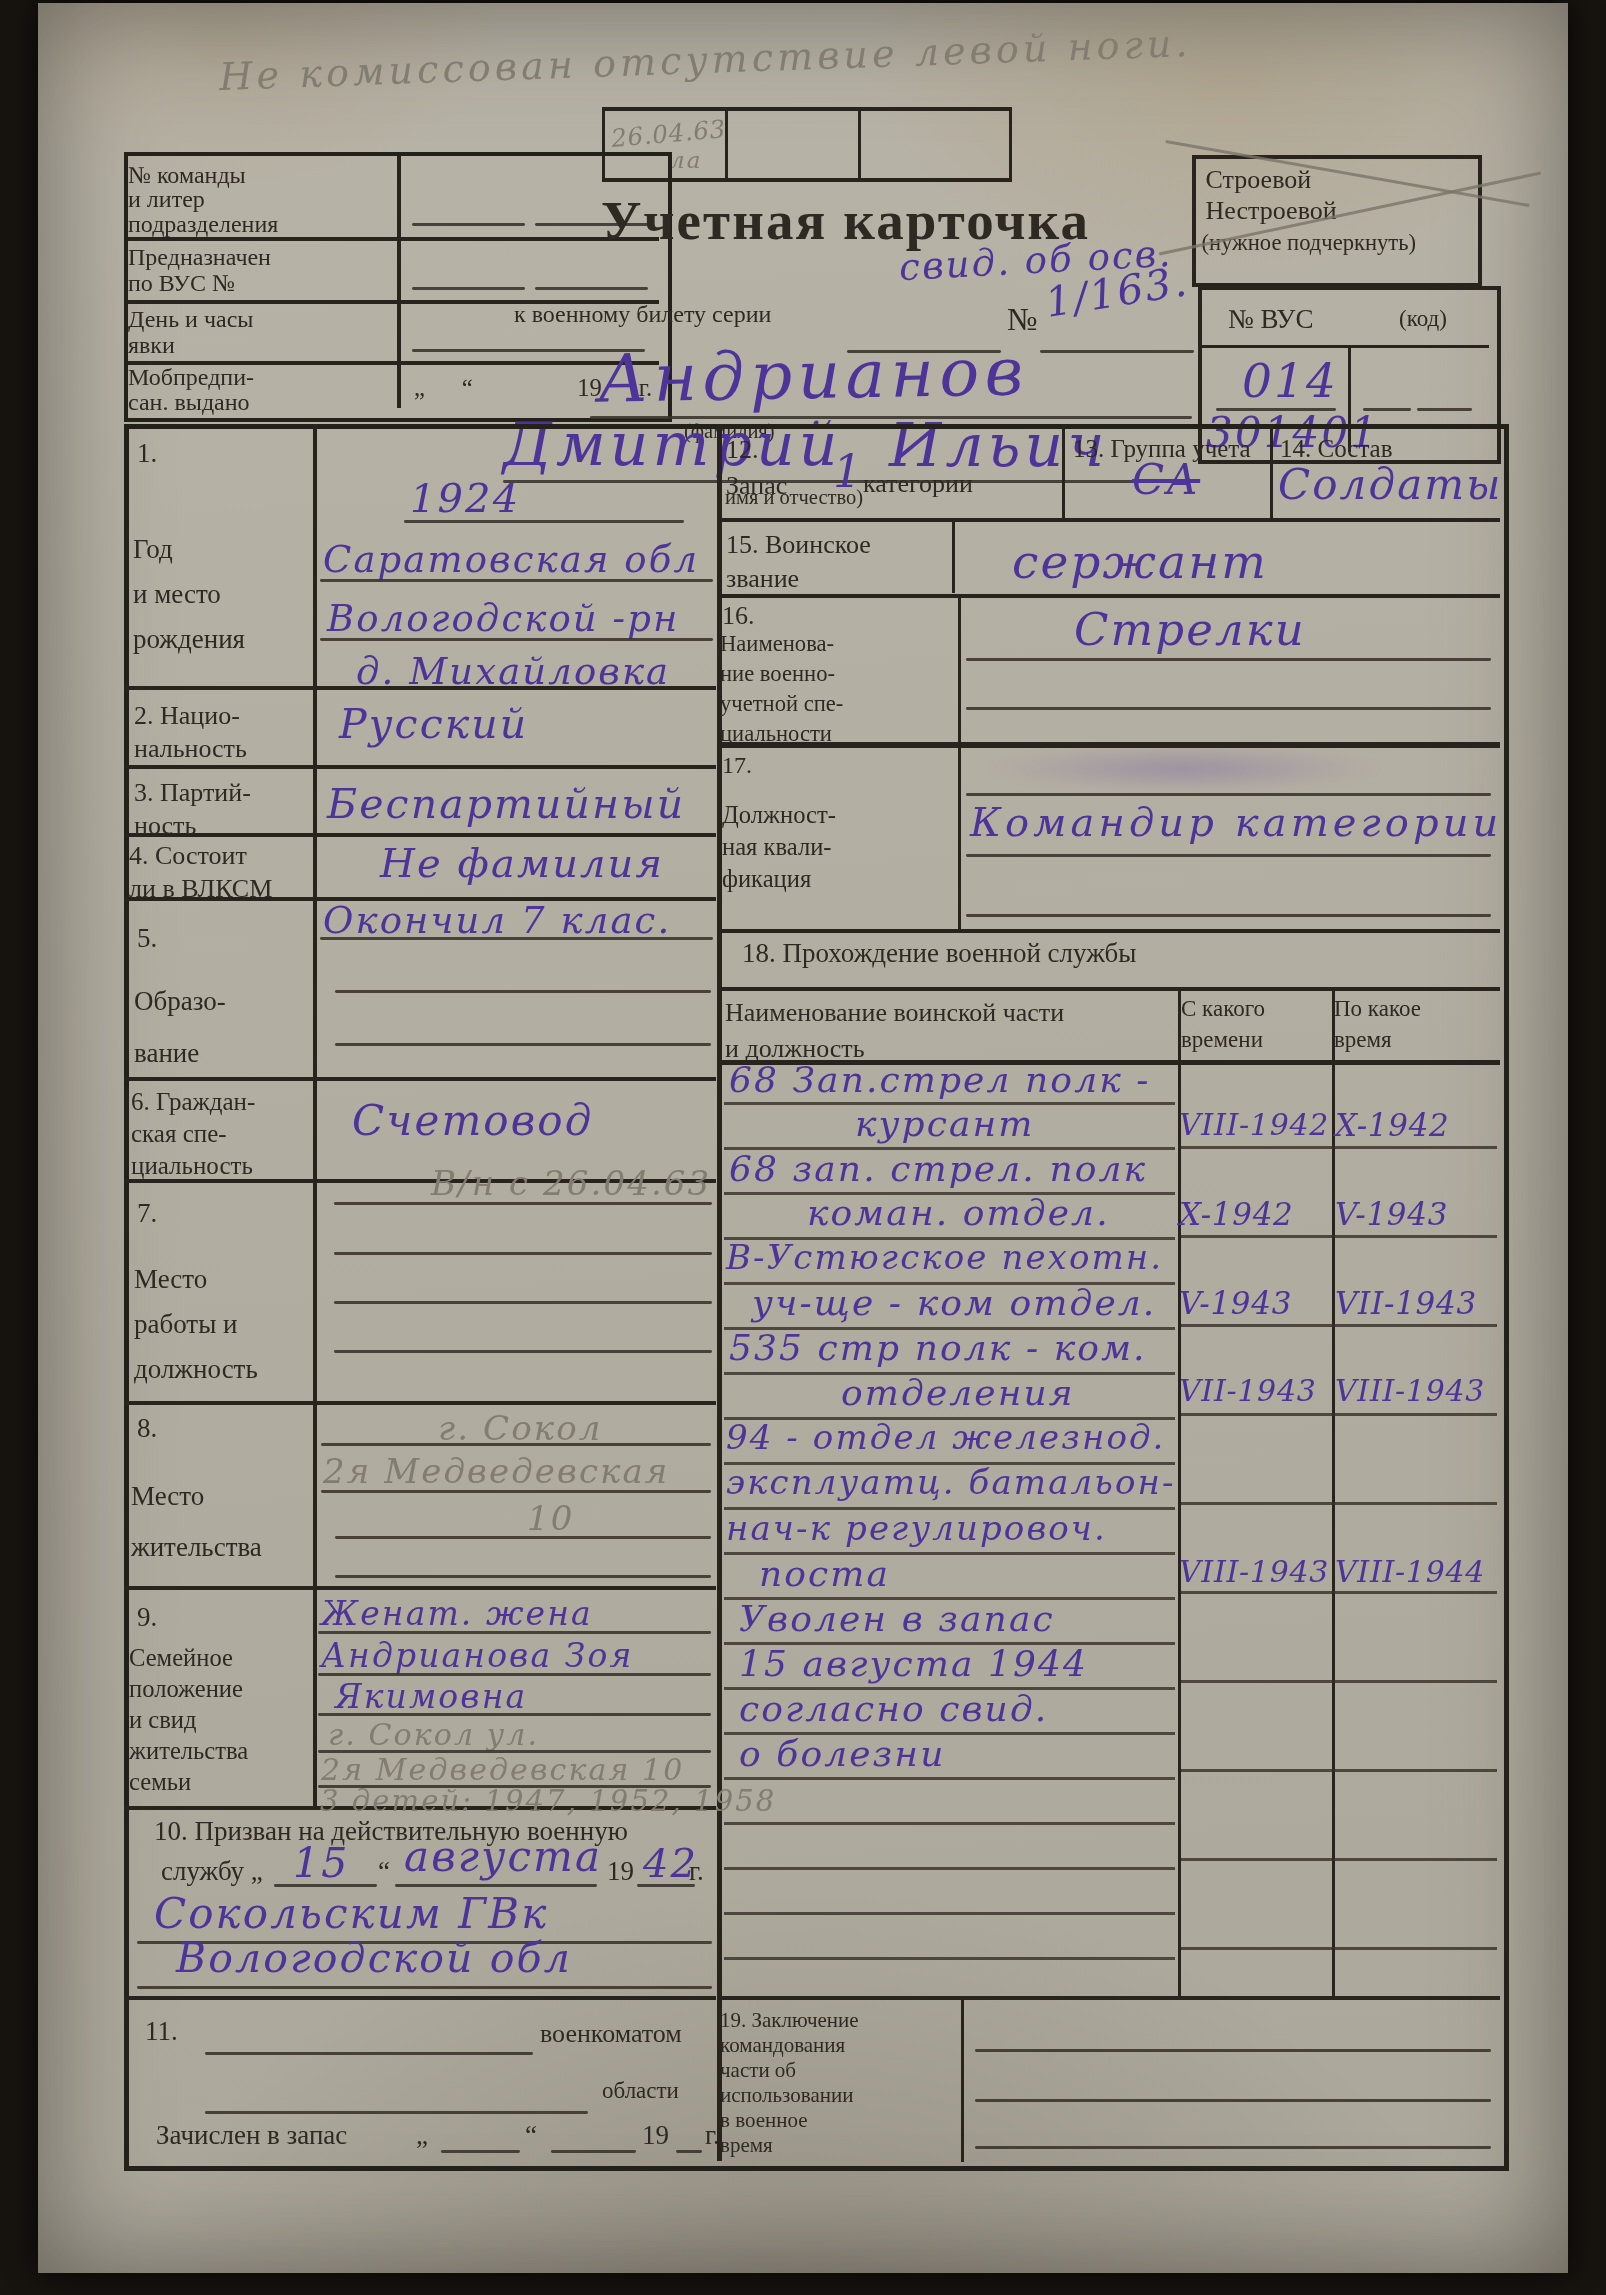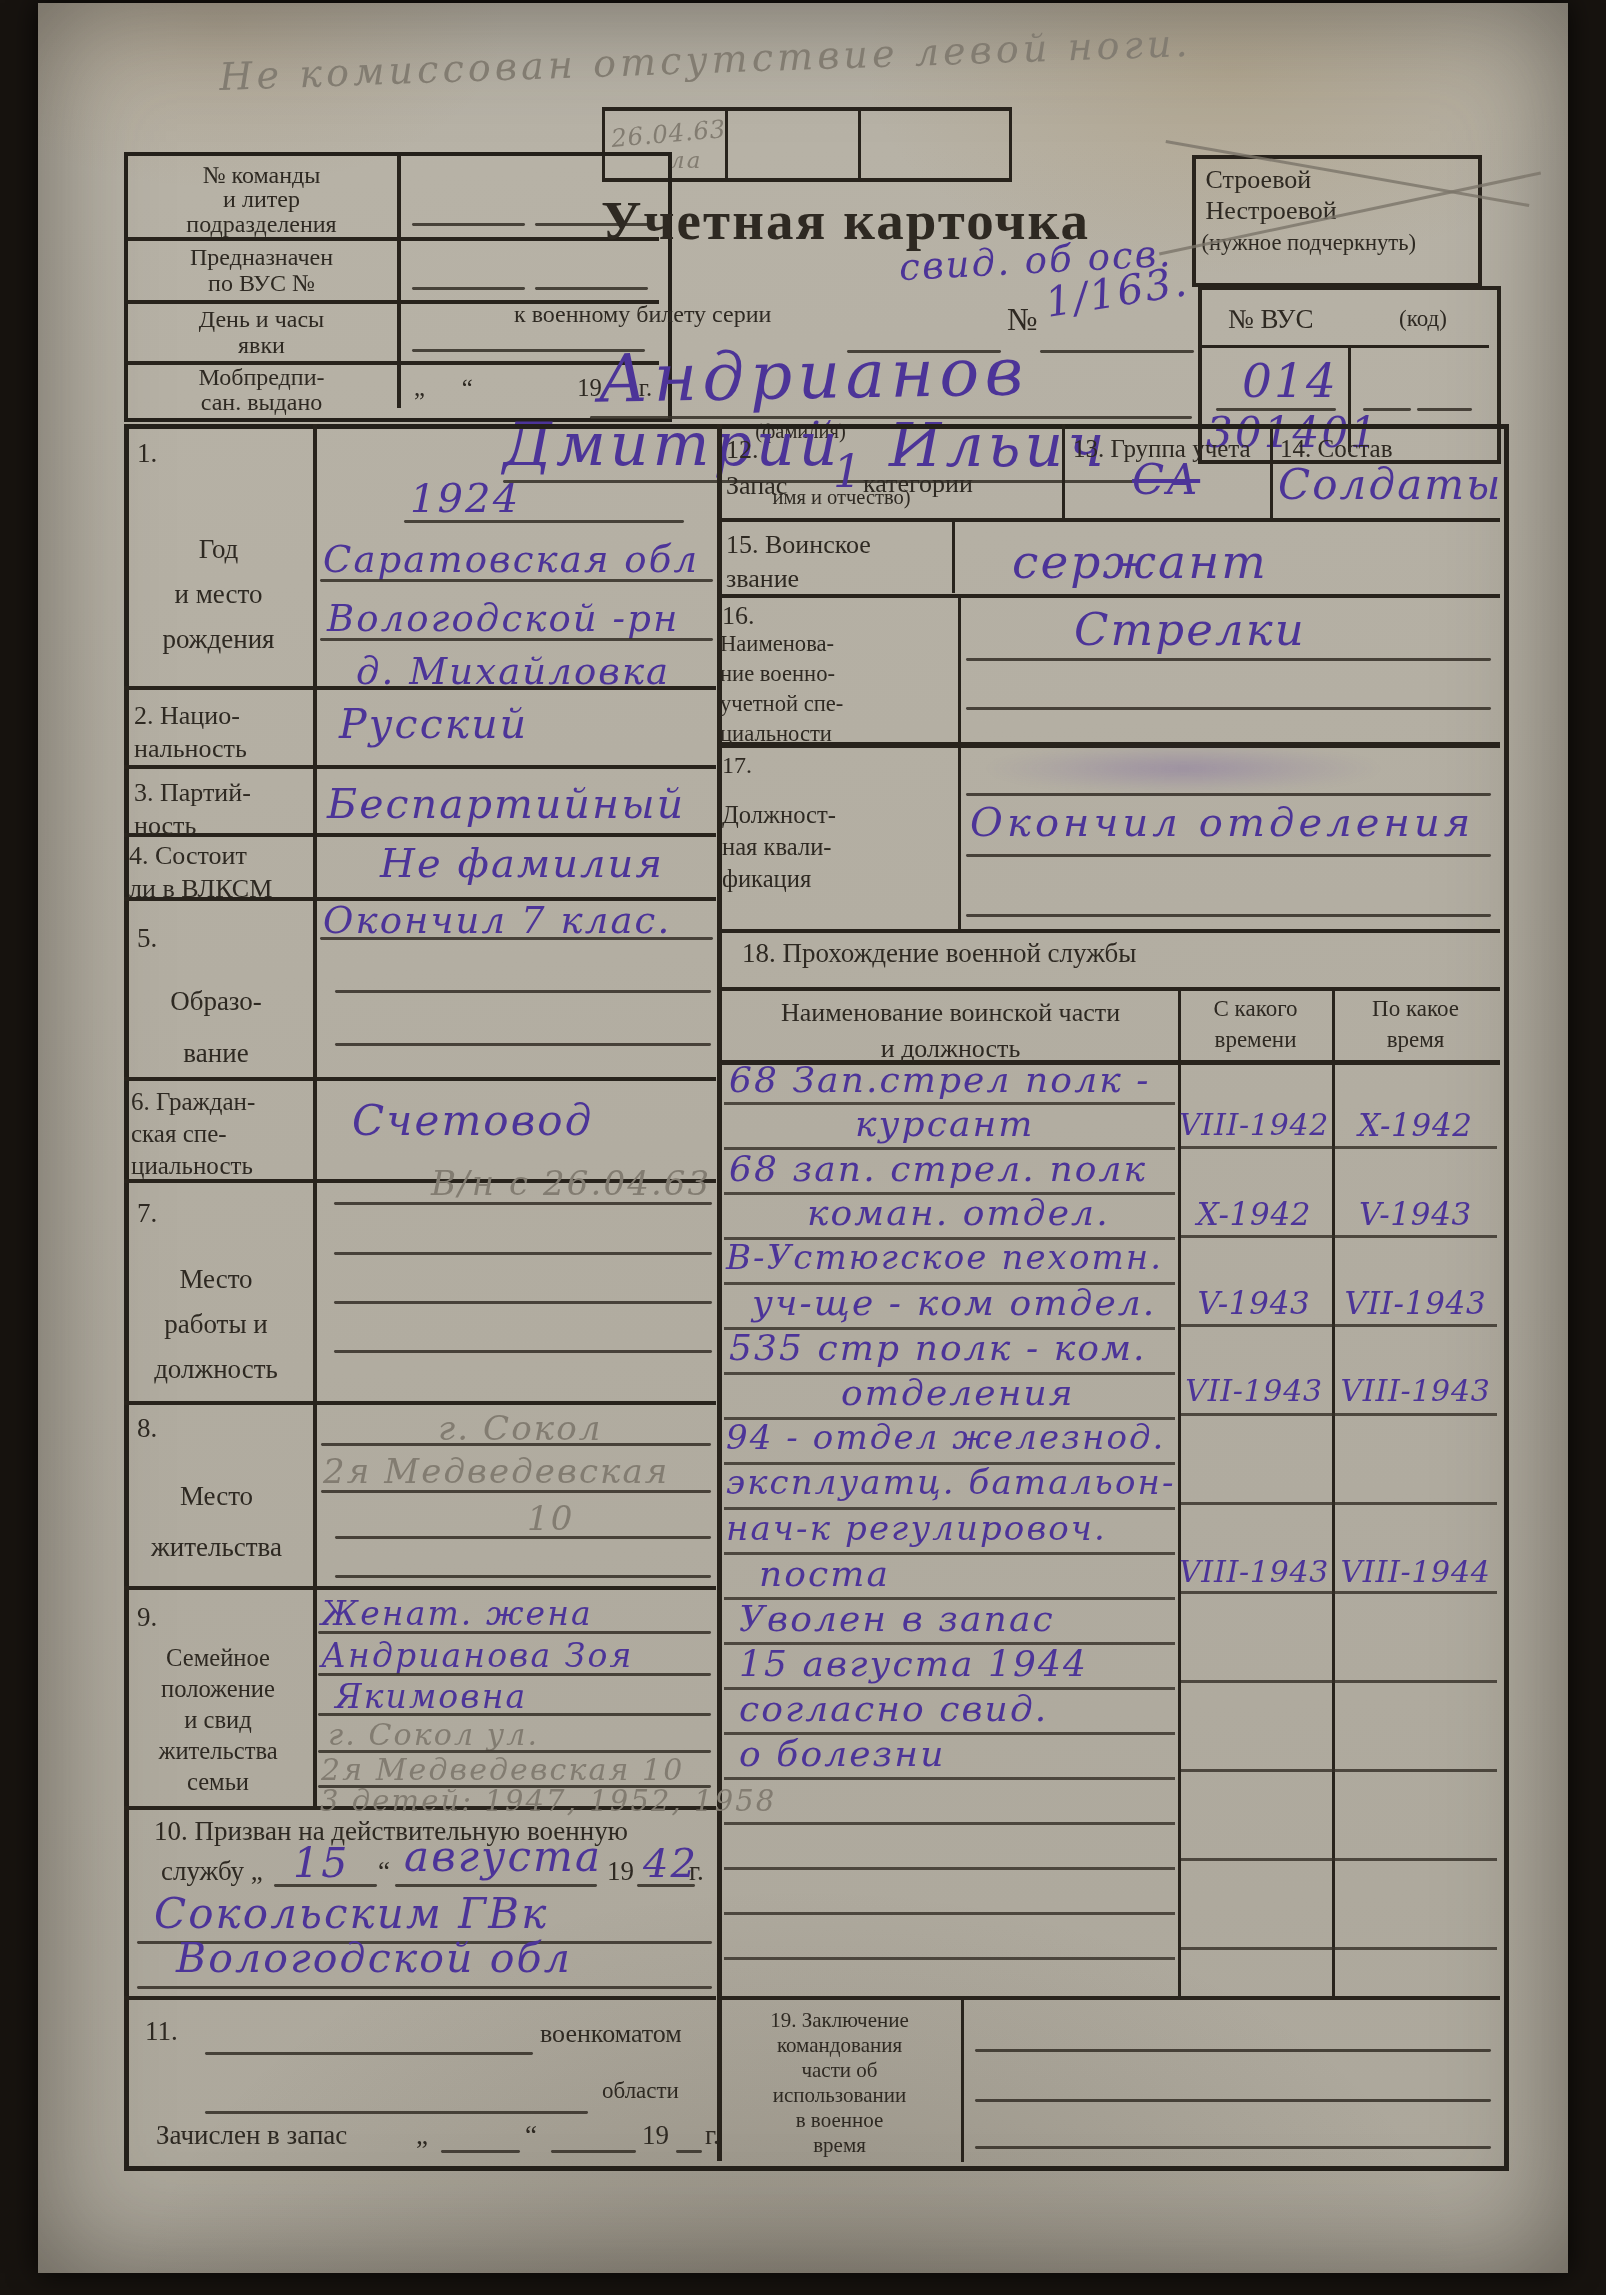--- a/index.html
+++ b/index.html
@@ -16,21 +16,21 @@
       radial-gradient(479px 274px at 12% 1%, rgba(140,100,45,.13), transparent 60%),
       radial-gradient(958px 616px at 50% 102%, rgba(60,52,40,.20), transparent 70%),
       linear-gradient(176deg,#b8b3a7,#aca79b);
     box-shadow: inset 0 0 116px rgba(42,37,30,.55), 0 0 27px rgba(0,0,0,.8);
   }
   .p{font-family:"Liberation Serif",serif;color:#2e2922}
   .ink{font-family:"DejaVu Serif",serif;font-style:italic;color:#4c3498;letter-spacing:2.1px}
   .pen{font-family:"DejaVu Serif",serif;font-style:italic;color:#827c71;letter-spacing:2.1px}
   .pre{white-space:pre-line}
   .prez{white-space:pre}
-  .ctr{text-align:center}
+  .ctr{}
   .rule{background:#38322a;height:2.7px;border-radius:1.4px;opacity:.88}
   .hl{background:#28231c}
   .vl{background:#28231c}
   .namecol-rules{
     background:repeating-linear-gradient(180deg, transparent 0 42px, rgba(52,46,38,.8) 42px 45px);
   }
   .datecol-rules{
     background:repeating-linear-gradient(180deg, transparent 0 86px, rgba(52,46,38,.8) 86px 89px);
   }
   .smear{
@@ -268,21 +268,21 @@
 <div class="abs ink" style="left:1074px;top:603px;font-size:45px">Стрелки</div>
 <div class="abs rule" style="left:966px;top:658px;width:525px"></div>
 <div class="abs rule" style="left:966px;top:707px;width:525px"></div>
 
 <div class="abs p" style="left:722px;top:752px;font-size:24px">17.</div>
 <div class="abs p pre" style="left:722px;top:799px;font-size:24.6px;line-height:32px">Должност-
 ная квали-
 фикация</div>
 <div class="abs smear" style="left:985px;top:744px;width:397px;height:49px"></div>
 <div class="abs rule" style="left:966px;top:793px;width:525px"></div>
-<div class="abs ink" style="left:970px;top:799px;font-size:40px;letter-spacing:4.1px">Окончил отделения</div>
+<div class="abs ink" style="left:970px;top:799px;font-size:40px;letter-spacing:4.1px">Командир категории</div>
 <div class="abs rule" style="left:966px;top:854px;width:525px"></div>
 <div class="abs rule" style="left:966px;top:914px;width:525px"></div>
 
 <div class="abs p" style="left:742px;top:938px;font-size:27px">18. Прохождение военной службы</div>
 <div class="abs p pre ctr" style="left:725px;top:995px;width:451px;font-size:26px;line-height:36px">Наименование воинской части
 и должность</div>
 <div class="abs p pre ctr" style="left:1181px;top:993px;width:149px;font-size:23px;line-height:31px">С какого
 времени</div>
 <div class="abs p pre ctr" style="left:1334px;top:993px;width:163px;font-size:23px;line-height:31px">По какое
 время</div>

